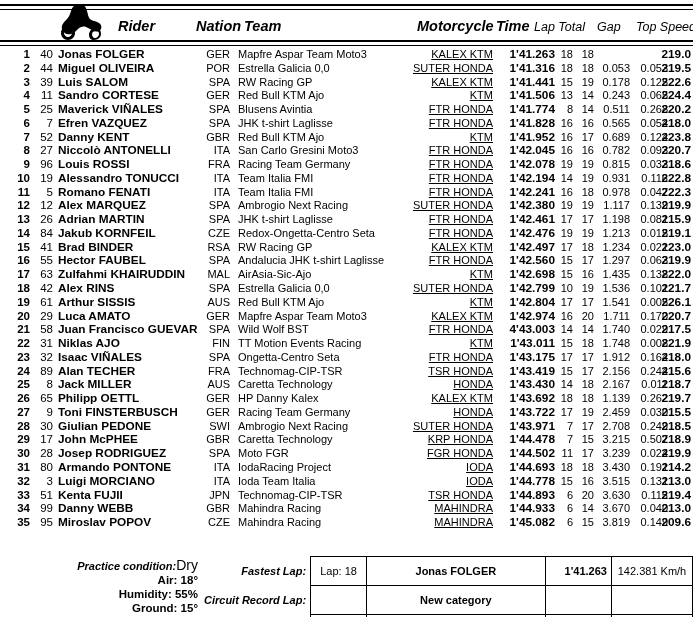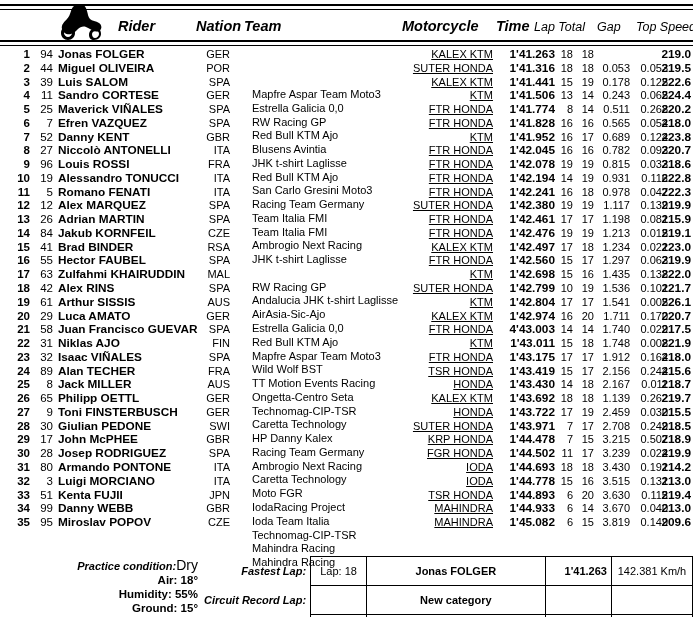--- a/index.html
+++ b/index.html
@@ -46,21 +46,21 @@
     font-weight: bold;
     font-size: 14.5px;
     top: 18px;
     white-space: nowrap;
   }
   .hdr.light { font-weight: normal; font-size: 12.5px; top: 20px; }
 
   #hdr-rider      { left: 118px; }
   #hdr-nation     { left: 196px; }
   #hdr-team       { left: 244px; }
-  #hdr-motorcycle { left: 402px; font-style: italic; }
+  #hdr-motorcycle { left: 417px; font-style: italic; }
   #hdr-time       { left: 496px; }
   #hdr-laptotal   { left: 534px; }
   #hdr-gap        { left: 597px; }
   #hdr-topspeed   { left: 636px; }
 
   
   #results {
     position: absolute;
     left: 0;
     top: 48px;
@@ -75,21 +75,21 @@
   .cell {
     position: absolute;
     top: 0;
     line-height: 13.5px;
   }
 
   .c-pos    { left: 0px;   width: 30px;  text-align: right; font-weight: bold; font-size: 11.5px; }
   .c-num    { left: 32px;  width: 21px;  text-align: right; font-size: 11.5px; }
   .c-rider  { left: 58px;  font-weight: bold; font-size: 11.8px; }
   .c-nation { left: 196px; width: 34px;  text-align: right; font-size: 11px; }
-  .c-team   { left: 252px; font-size: 11px; margin-top: 40px; }
+  .c-team   { left: 238px; font-size: 11px; }
   .c-moto   { left: 356px; width: 137px; text-align: right; font-size: 11px; text-decoration: underline; }
   .c-time   { left: 498px; width: 57px;  text-align: right; font-weight: bold; font-size: 11.8px; }
   .c-lap    { left: 556px; width: 17px;  text-align: right; font-size: 11px; }
   .c-total  { left: 577px; width: 17px;  text-align: right; font-size: 11px; }
   .c-gap    { left: 592px; width: 38px;  text-align: right; font-size: 11px; }
   .c-gapprev{ left: 630px; width: 38px;  text-align: right; font-size: 11px; }
   .c-speed  { left: 654px; width: 37px;  text-align: right; font-weight: bold; font-size: 11.8px; }
 
   
   #footer {
@@ -174,21 +174,21 @@
   <div class="hdr" id="hdr-motorcycle">Motorcycle</div>
   <div class="hdr" id="hdr-time">Time</div>
   <div class="hdr light" id="hdr-laptotal">Lap Total</div>
   <div class="hdr light" id="hdr-gap">Gap</div>
   <div class="hdr light" id="hdr-topspeed">Top Speed</div>
 </div>
 
 <div id="results">
     <div class="row">
       <div class="cell c-pos">1</div>
-      <div class="cell c-num">94</div>
+      <div class="cell c-num">40</div>
       <div class="cell c-rider">Jonas FOLGER</div>
       <div class="cell c-nation">GER</div>
       <div class="cell c-team">Mapfre Aspar Team Moto3</div>
       <div class="cell c-moto">KALEX KTM</div>
       <div class="cell c-time">1'41.263</div>
       <div class="cell c-lap">18</div>
       <div class="cell c-total">18</div>
       <div class="cell c-gap"></div>
       <div class="cell c-gapprev"></div>
       <div class="cell c-speed">219.0</div>
@@ -359,20 +359,21 @@
       <div class="cell c-total">17</div>
       <div class="cell c-gap">1.198</div>
       <div class="cell c-gapprev">0.081</div>
       <div class="cell c-speed">215.9</div>
     </div>
     <div class="row">
       <div class="cell c-pos">14</div>
       <div class="cell c-num">84</div>
       <div class="cell c-rider">Jakub KORNFEIL</div>
       <div class="cell c-nation">CZE</div>
+      <div class="cell c-team">Redox-Ongetta-Centro Seta</div>
       <div class="cell c-moto">FTR HONDA</div>
       <div class="cell c-time">1'42.476</div>
       <div class="cell c-lap">19</div>
       <div class="cell c-total">19</div>
       <div class="cell c-gap">1.213</div>
       <div class="cell c-gapprev">0.015</div>
       <div class="cell c-speed">219.1</div>
     </div>
     <div class="row">
       <div class="cell c-pos">15</div>

